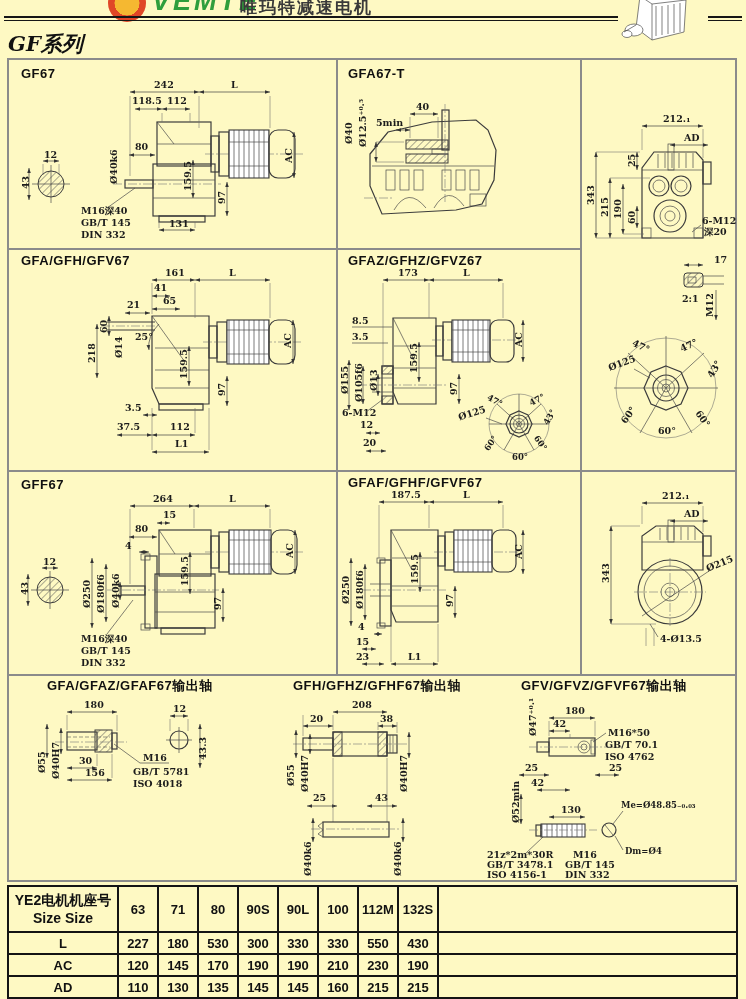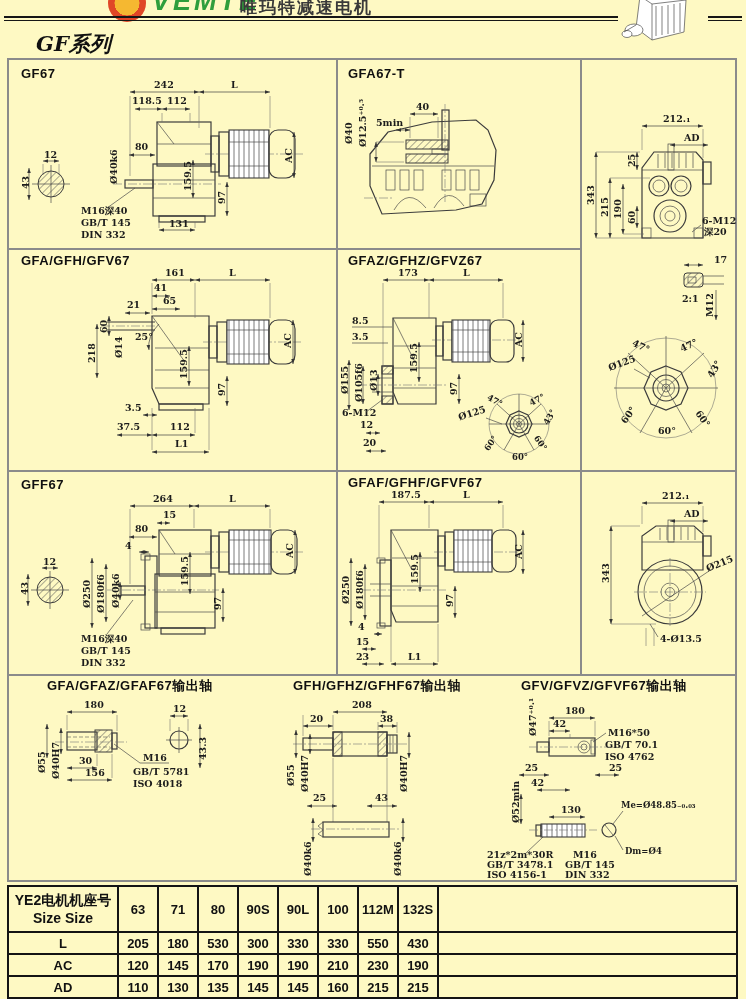--- a/index.html
+++ b/index.html
@@ -9,21 +9,21 @@
   .logo-circle{position:absolute;left:108px;top:-16px;width:38px;height:38px;border-radius:50%;
                background:radial-gradient(circle,#f5b831 0 46%,#e04727 47% 100%);}
   .brand-en{position:absolute;left:152px;top:-14px;font-size:27px;font-weight:bold;font-style:italic;
             letter-spacing:3px;color:#2f9e3c;}
   .brand-cn{position:absolute;left:240px;top:-4px;font-size:17px;font-weight:bold;color:#3a3a3a;letter-spacing:2px;}
   .rule{position:absolute;height:2px;border-top:2.5px solid #161616;border-bottom:1.5px solid #161616;}
   .rule-left{left:4px;top:16px;width:614px;}
   .rule-right{left:708px;top:16px;width:34px;}
   .corner-icon{position:absolute;left:612px;top:-8px;}
   .series-title{position:absolute;left:8px;top:30px;font-family:"DejaVu Serif",serif;font-style:italic;
-                font-weight:600;font-size:21px;color:#111;margin-left:28px;}
+                font-weight:600;font-size:21px;color:#111;}
   
   .grid-frame{position:absolute;left:7px;top:58px;width:730px;height:824px;border:2px solid #8b8b8b;box-sizing:border-box;}
   .gl{position:absolute;background:#8b8b8b;}
   .cell{position:absolute;}
   
   svg .ol{fill:none;stroke:#3c3c3c;stroke-width:1.2;}
   svg .th{fill:none;stroke:#4a4a4a;stroke-width:0.7;}
   svg .xl{fill:none;stroke:#6a6a6a;stroke-width:0.55;}
   svg .dl{fill:none;stroke:#3f3f3f;stroke-width:0.7;}
   svg .cl{fill:none;stroke:#777;stroke-width:0.6;stroke-dasharray:9 2 2 2;}
@@ -730,21 +730,21 @@
       <th>80</th>
       <th>90S</th>
       <th>90L</th>
       <th>100</th>
       <th>112M</th>
       <th>132S</th>
       <th class="void"></th>
     </tr>
     <tr class="rw">
       <th>L</th>
-      <td>205</td>
+      <td>227</td>
       <td>180</td>
       <td>530</td>
       <td>300</td>
       <td>330</td>
       <td>330</td>
       <td>550</td>
       <td>430</td>
       <td class="void"></td>
     </tr>
     <tr class="rw">

